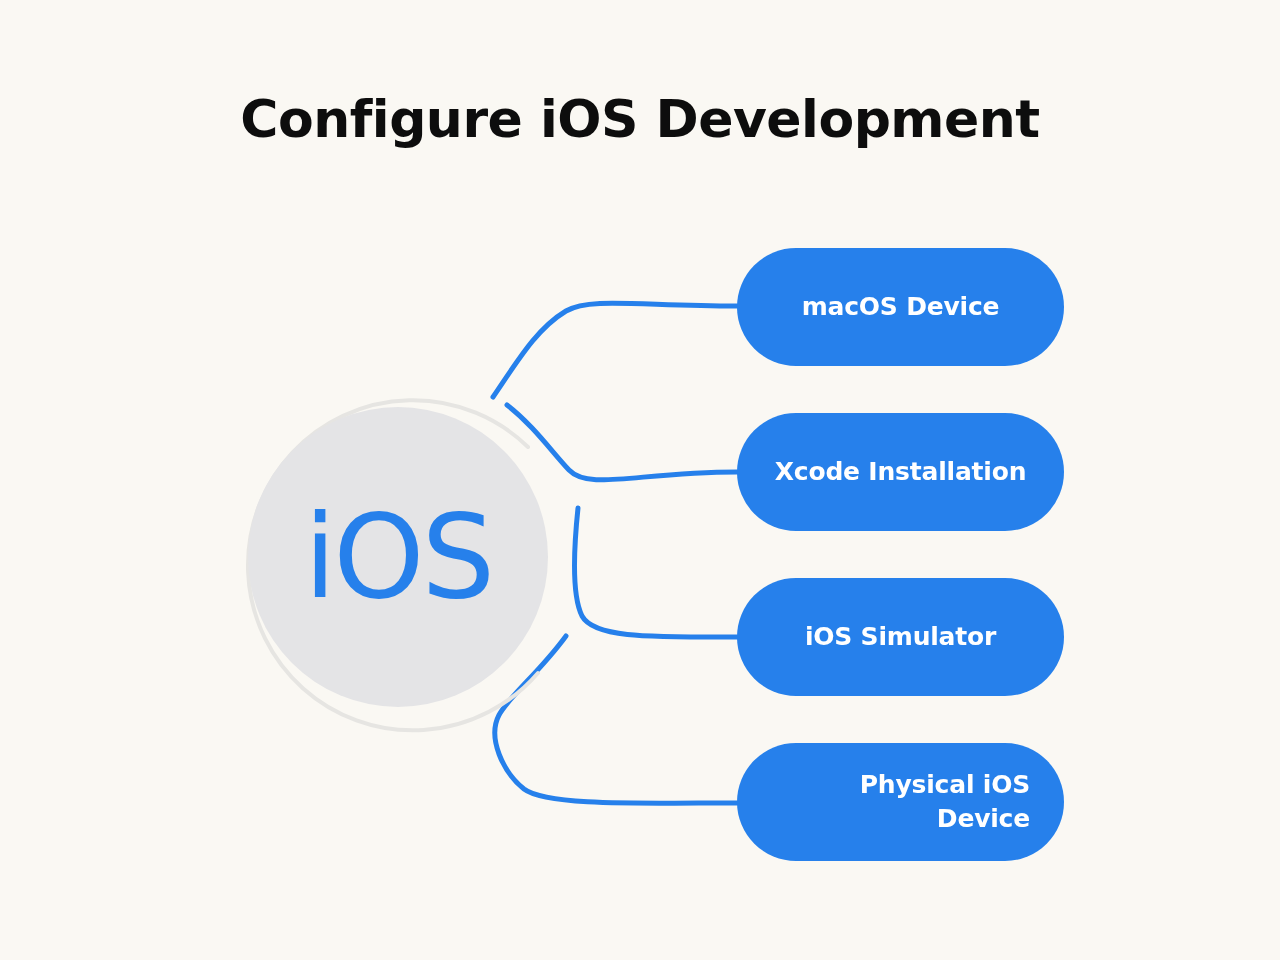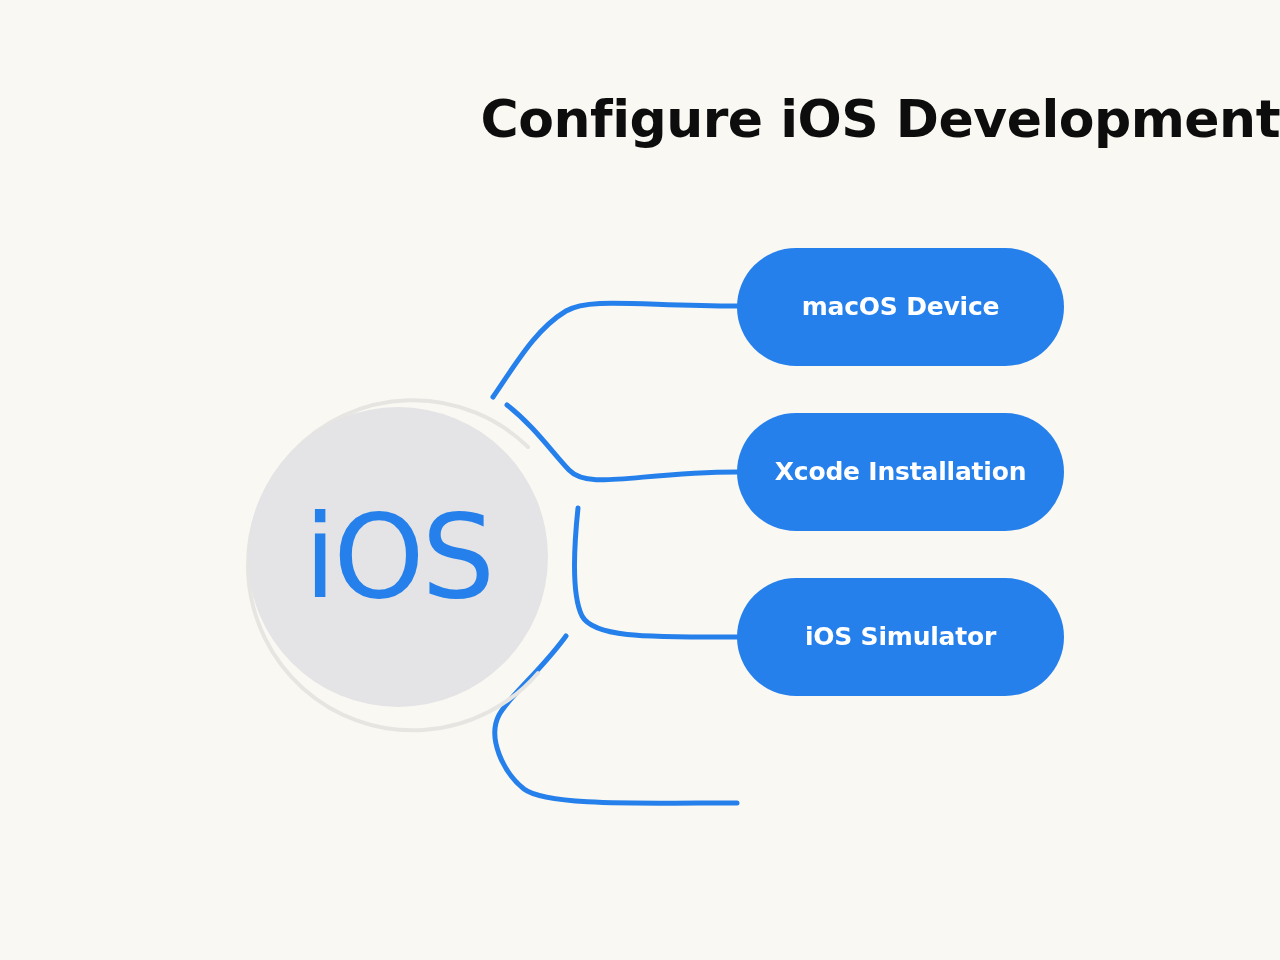--- a/index.html
+++ b/index.html
@@ -23,21 +23,21 @@
     width: 1280px;
     height: 960px;
   }
 
   
   .page-title {
     position: absolute;
     left: 0;
     top: 91px;
     width: 1280px;
-    text-align: right;
+    text-align: center;
     font-family: "DejaVu Sans", sans-serif;
     font-size: 52px;
     font-weight: bold;
     letter-spacing: -0.5px;
     color: #0d0d0d;
     line-height: 1.1;
     white-space: nowrap;
   }
 
   
@@ -147,14 +147,17 @@
 
   <div class="pill pill-0">
     <span class="pill-label">macOS Device</span>
   </div>
   <div class="pill pill-1">
     <span class="pill-label">Xcode Installation</span>
   </div>
   <div class="pill pill-2">
     <span class="pill-label">iOS Simulator</span>
   </div>
+  <div class="pill pill-3">
+    <span class="pill-label">Physical iOS Device</span>
+  </div>
 
 </div>
 
 </body></html>

